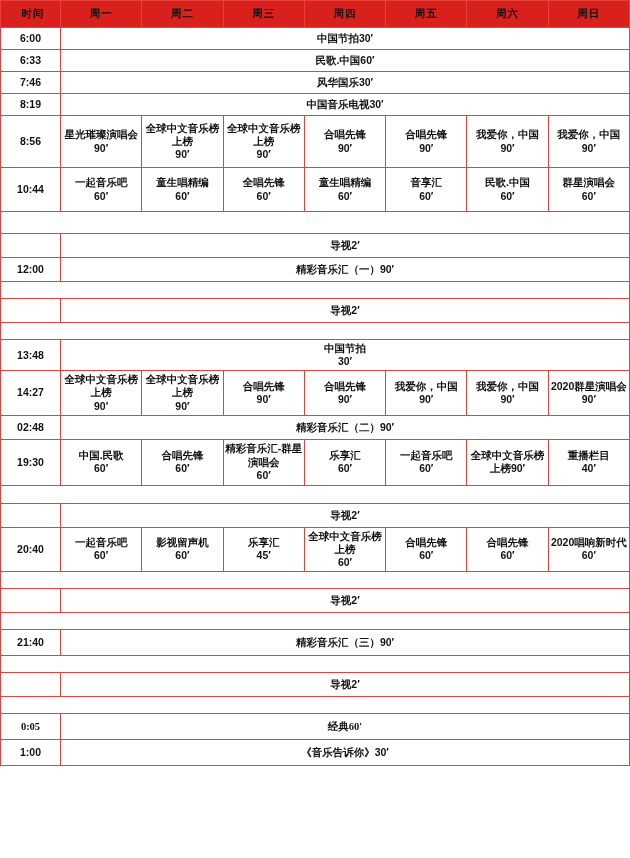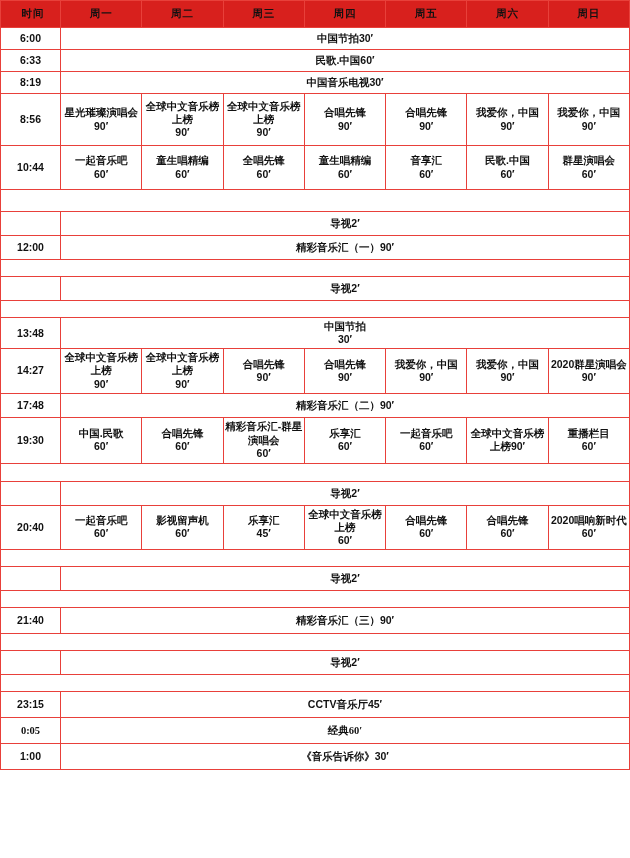--- a/index.html
+++ b/index.html
@@ -82,20 +82,24 @@
     <tbody id="schedule-body">
         <tr style="height: 22px;">
           <td class="time">6:00</td>
           <td class="prog wide lineblock" colspan="7">中国节拍30′</td>
         </tr>
         <tr style="height: 22px;">
           <td class="time">6:33</td>
           <td class="prog wide lineblock" colspan="7">民歌.中国60′</td>
         </tr>
         <tr style="height: 22px;">
+          <td class="time">7:46</td>
+          <td class="prog wide lineblock" colspan="7">风华国乐30′</td>
+        </tr>
+        <tr style="height: 22px;">
           <td class="time">8:19</td>
           <td class="prog wide lineblock" colspan="7">中国音乐电视30′</td>
         </tr>
         <tr style="height: 52px;">
           <td class="time">8:56</td>
           <td class="prog lineblock">星光璀璨演唱会
 90′</td>
           <td class="prog lineblock">全球中文音乐榜上榜
 90′</td>
           <td class="prog lineblock">全球中文音乐榜上榜
@@ -163,38 +167,38 @@
           <td class="prog lineblock">合唱先锋
 90′</td>
           <td class="prog lineblock">我爱你，中国
 90′</td>
           <td class="prog lineblock">我爱你，中国
 90′</td>
           <td class="prog lineblock">2020群星演唱会
 90′</td>
         </tr>
         <tr style="height: 24px;">
-          <td class="time">17:48</td>
+          <td class="time">02:48</td>
           <td class="prog wide lineblock" colspan="7">精彩音乐汇（二）90′</td>
         </tr>
         <tr style="height: 46px;">
           <td class="time">19:30</td>
           <td class="prog lineblock">中国.民歌
 60′</td>
           <td class="prog lineblock">合唱先锋
 60′</td>
           <td class="prog lineblock">精彩音乐汇-群星演唱会
 60′</td>
           <td class="prog lineblock">乐享汇
 60′</td>
           <td class="prog lineblock">一起音乐吧
 60′</td>
           <td class="prog lineblock">全球中文音乐榜上榜90′</td>
           <td class="prog lineblock">重播栏目
-60′</td>
+40′</td>
         </tr>
         <tr style="height: 18px;">
           <td class="empty" colspan="8"></td>
         </tr>
         <tr style="height: 24px;">
           <td class="time"></td>
           <td class="prog wide lineblock" colspan="7">导视2′</td>
         </tr>
         <tr style="height: 40px;">
           <td class="time">20:40</td>
@@ -229,24 +233,20 @@
         </tr>
         <tr style="height: 12px;">
           <td class="empty" colspan="8"></td>
         </tr>
         <tr style="height: 24px;">
           <td class="time"></td>
           <td class="prog wide lineblock" colspan="7">导视2′</td>
         </tr>
         <tr style="height: 12px;">
           <td class="empty" colspan="8"></td>
-        </tr>
-        <tr style="height: 26px;">
-          <td class="time">23:15</td>
-          <td class="prog wide lineblock" colspan="7">CCTV音乐厅45′</td>
         </tr>
         <tr style="height: 26px; font-family: Liberation Serif, serif;">
           <td class="time">0:05</td>
           <td class="prog wide lineblock" colspan="7">经典60′</td>
         </tr>
         <tr style="height: 26px;">
           <td class="time">1:00</td>
           <td class="prog wide lineblock" colspan="7">《音乐告诉你》30′</td>
         </tr>
       </tbody>

